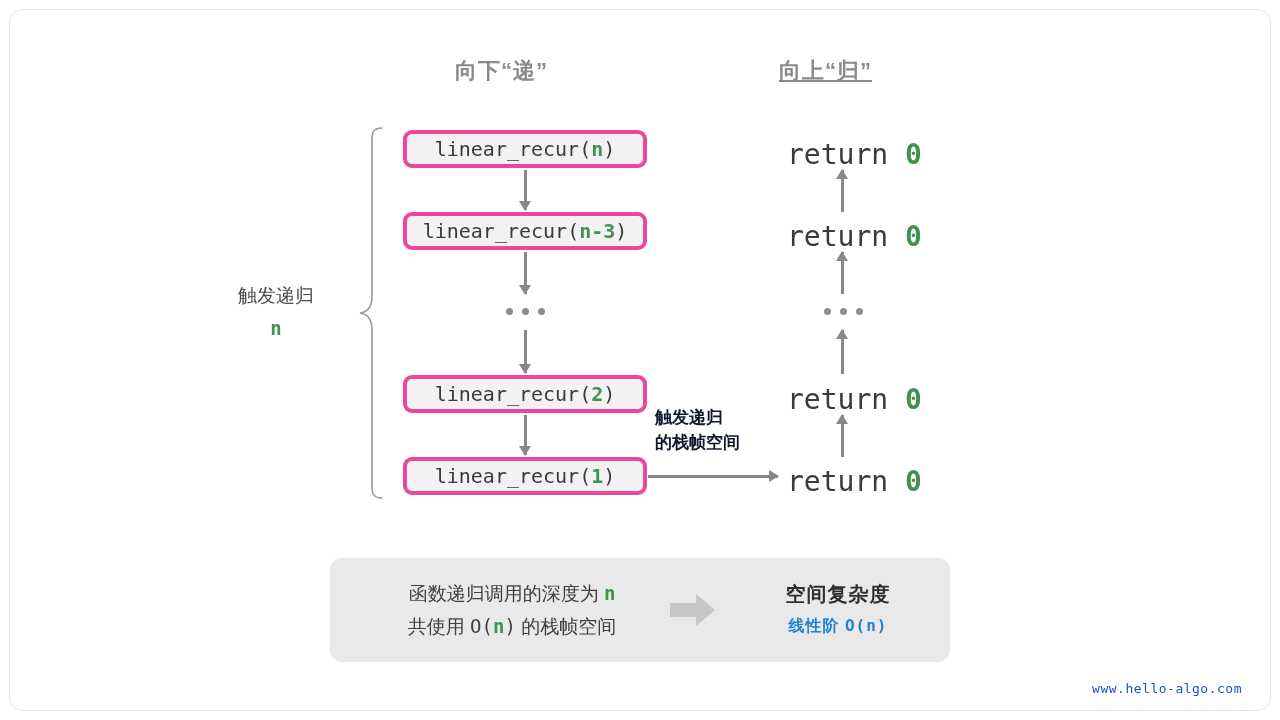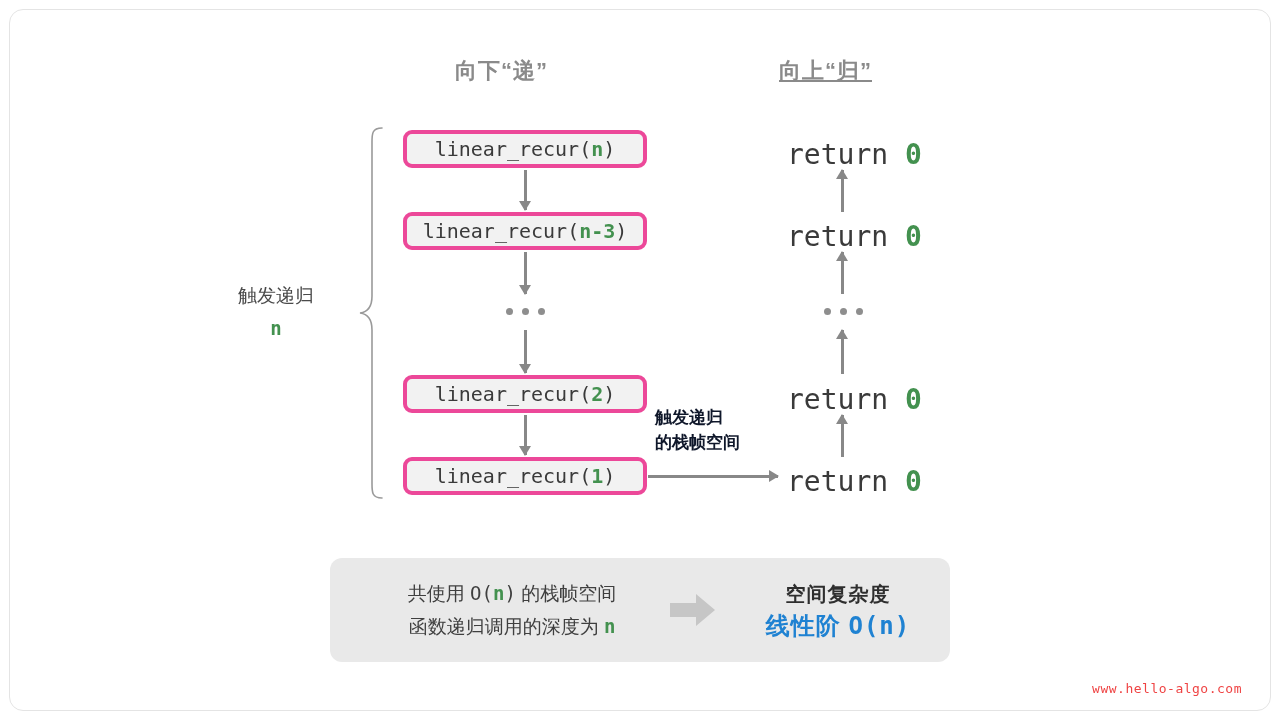--- a/index.html
+++ b/index.html
@@ -237,38 +237,38 @@
     white-space: nowrap;
   }
   #summary-title {
     font-size: 20px;
     font-weight: bold;
     color: #2e2e2e;
     line-height: 32px;
     letter-spacing: 1px;
   }
   #summary-value {
-    font-size: 24px;
+    font-size: 16px;
     font-weight: bold;
     color: #1f82d2;
     line-height: 32px;
     letter-spacing: 1px;
   }
   #summary-value .mono {
     font-family: "DejaVu Sans Mono", "Liberation Mono", monospace;
   }
 
   
   #watermark {
     position: absolute;
     right: 38px;
     bottom: 24px;
     font-family: "DejaVu Sans Mono", "Liberation Mono", monospace;
     font-size: 13px;
-    color: #ef4444;
+    color: #1d4ed8;
     letter-spacing: 0.5px;
   }
 </style>
 </head>
 <body>
 
 <div id="canvas">
   <div class="frame"></div>
 
   <div class="col-header" id="header-down">向下“递”</div>
@@ -343,24 +343,24 @@
   <div id="h-arrow"></div>
 
   <div id="trigger-note">
     <div>触发递归</div>
     <div>的栈帧空间</div>
   </div>
 
   <div id="summary-panel">
     <div id="summary-left">
       <div>
-        <span>共使用 </span><span class="mono">O(</span><span class="var">n</span><span class="mono">)</span><span> 的栈帧空间</span>
+        <span>函数递归调用的深度为 </span><span class="var">n</span>
       </div>
       <div>
-        <span>函数递归调用的深度为 </span><span class="var">n</span>
+        <span>共使用 </span><span class="mono">O(</span><span class="var">n</span><span class="mono">)</span><span> 的栈帧空间</span>
       </div>
     </div>
 
     <div id="summary-arrow">
       <svg width="46" height="34" viewBox="0 0 46 34" aria-hidden="true">
         <path d="M0 10 L26 10 L26 1 L45 17 L26 33 L26 24 L0 24 Z" fill="#c6c6c6"></path>
       </svg>
     </div>
 
     <div id="summary-right">

